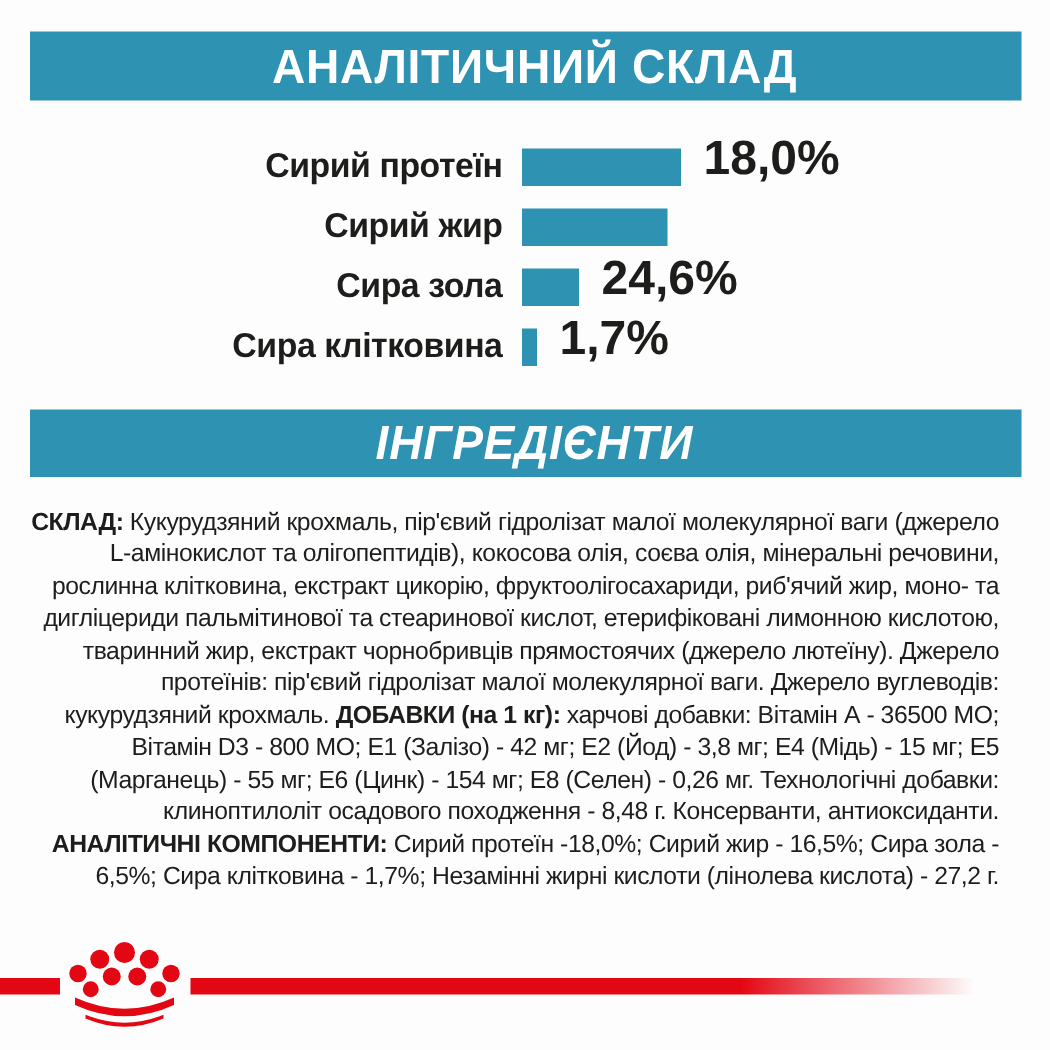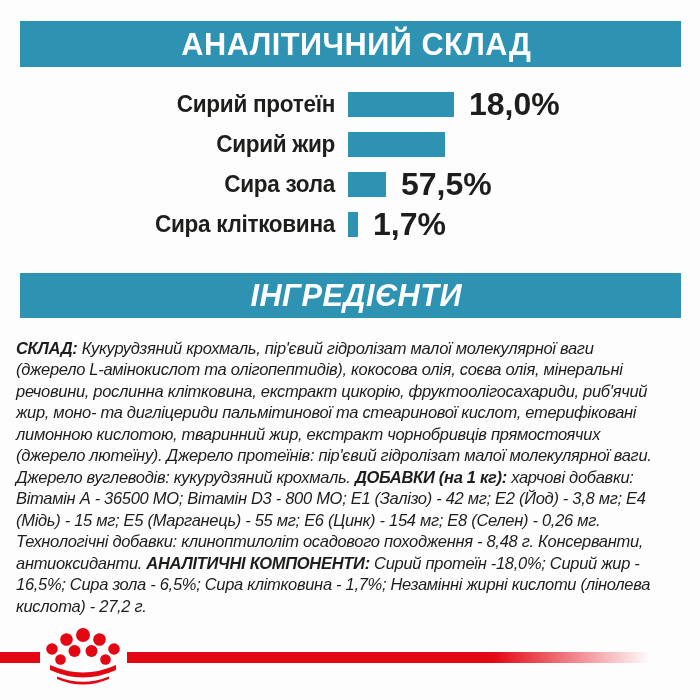--- a/index.html
+++ b/index.html
@@ -42,21 +42,21 @@
   #banner-ingredients{top:273px;height:45px;font-style:italic;}
 
   
   .chart{
     position:absolute;
     top:84px;left:0;
     width:700px;
   }
   .chart-row{
     display:flex;
-    align-items:center;
+    align-items:flex-end;
     height:40px;
   }
   .chart-label{
     width:335px;
     text-align:right;
     font-size:23px;
     font-weight:bold;
     letter-spacing:-0.3px;
     transform:scaleX(0.98);
     transform-origin:right center;
@@ -77,23 +77,22 @@
 
   
   .ingredients{
     position:absolute;
     top:321px;
     left:16px;
     width:650px;
     font-size:16.5px;
     line-height:21.5px;
     letter-spacing:-0.3px;
-    text-align:left;
+    text-align:right;
     color:var(--text);
-    font-style:italic;
   }
   .ingredients .b{font-weight:bold;}
 
   
   .footer-bar-left{
     position:absolute;
     top:652px;left:0;
     width:40px;height:11px;
     background:var(--red);
   }
@@ -127,21 +126,21 @@
   </div>
 
   <div class="chart-row">
     <div class="chart-label">Сирий жир</div>
     <div class="chart-bar" style="width: 97px; background: rgb(46, 146, 179);"></div>
   </div>
 
   <div class="chart-row">
     <div class="chart-label">Сира зола</div>
     <div class="chart-bar" style="width: 38px; background: rgb(46, 146, 179);"></div>
-    <div class="chart-value">57,5%</div>
+    <div class="chart-value">24,6%</div>
   </div>
 
   <div class="chart-row">
     <div class="chart-label">Сира клітковина</div>
     <div class="chart-bar" style="width: 10px; background: rgb(46, 146, 179);"></div>
     <div class="chart-value">1,7%</div>
   </div>
 </div>
 
   <div class="banner" id="banner-ingredients">

